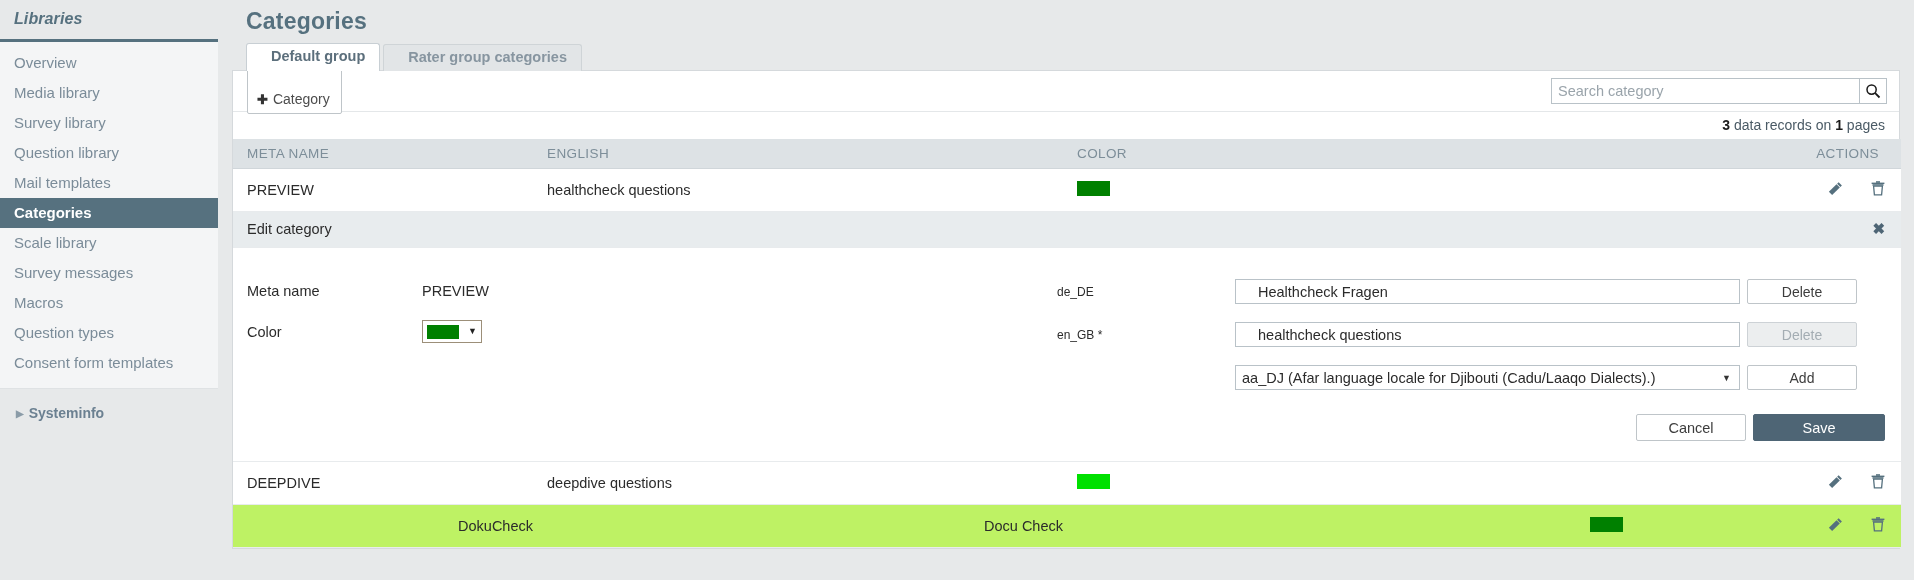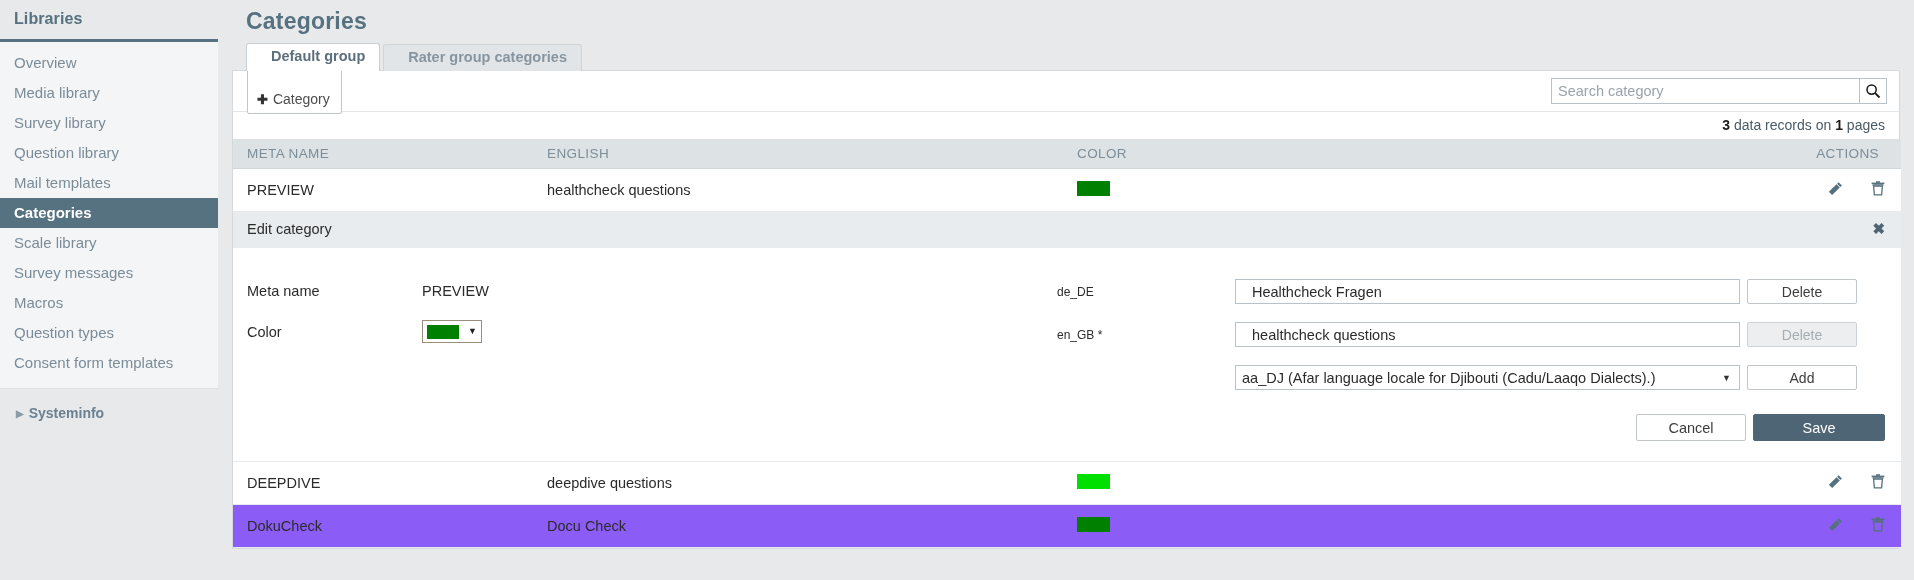--- a/index.html
+++ b/index.html
@@ -22,20 +22,21 @@
     background: #e7e9ea;
     height: 580px;
     position: relative;
   }
   .sidebar-title {
     padding: 10px 0 11px 14px;
     font-size: 16px;
     font-weight: bold;
     color: #56717f;
     letter-spacing: .1px;
+    font-style: italic;
   }
   .sidebar-nav {
     background: #f4f5f6;
     border-top: 3px solid #56717f;
     padding: 6px 0 10px 0;
     width: 218px;
   }
   .nav-item {
     display: block;
     padding: 5px 0 5px 14px;
@@ -204,21 +205,21 @@
   table.grid thead th.right { text-align: right; padding-right: 22px; }
 
   table.grid tbody td {
     font-size: 14.5px;
     color: #2b2b2b;
     padding: 11px 0 12px 14px;
     vertical-align: middle;
     border-bottom: 1px solid #e8ebed;
   }
   tr.row-white td { background: #ffffff; }
-  tr.row-alt td { background: #8b5cf6; }
+  tr.row-alt td { background: #bef264; text-align: right; }
 
   .swatch {
     display: inline-block;
     width: 33px;
     height: 15px;
     border: none;
   }
 
   .actions { text-align: right; padding-right: 16px !important; }
   .act-ico {
@@ -290,21 +291,21 @@
   .rlabel {
     width: 178px;
     flex: 0 0 178px;
     font-size: 12px;
     color: #2b2b2b;
   }
   .rinput {
     width: 505px;
     height: 25px;
     border: 1px solid #b9c2c8;
-    padding: 0 16px;
+    padding: 0 22px;
     font-family: "Liberation Sans", sans-serif;
     font-size: 14.5px;
     color: #2b2b2b;
     outline: none;
     background: #fff;
   }
   .rbtn {
     width: 110px;
     margin-left: 7px;
     height: 25px;

